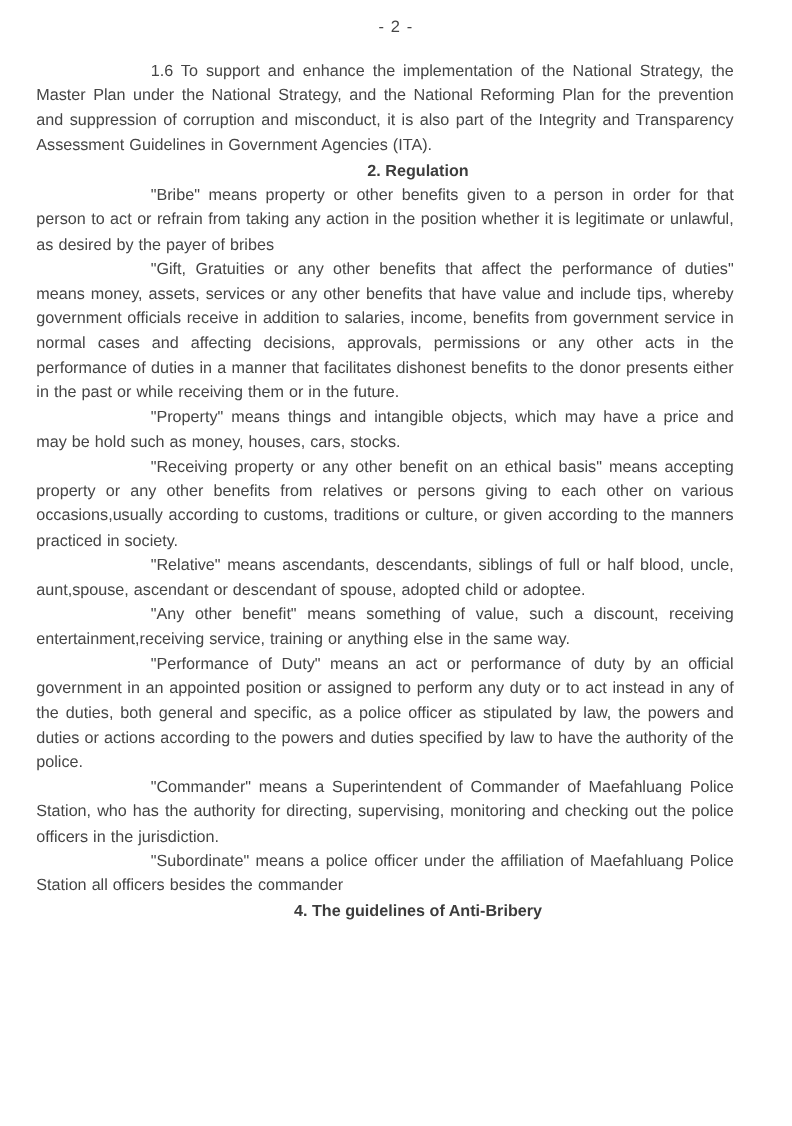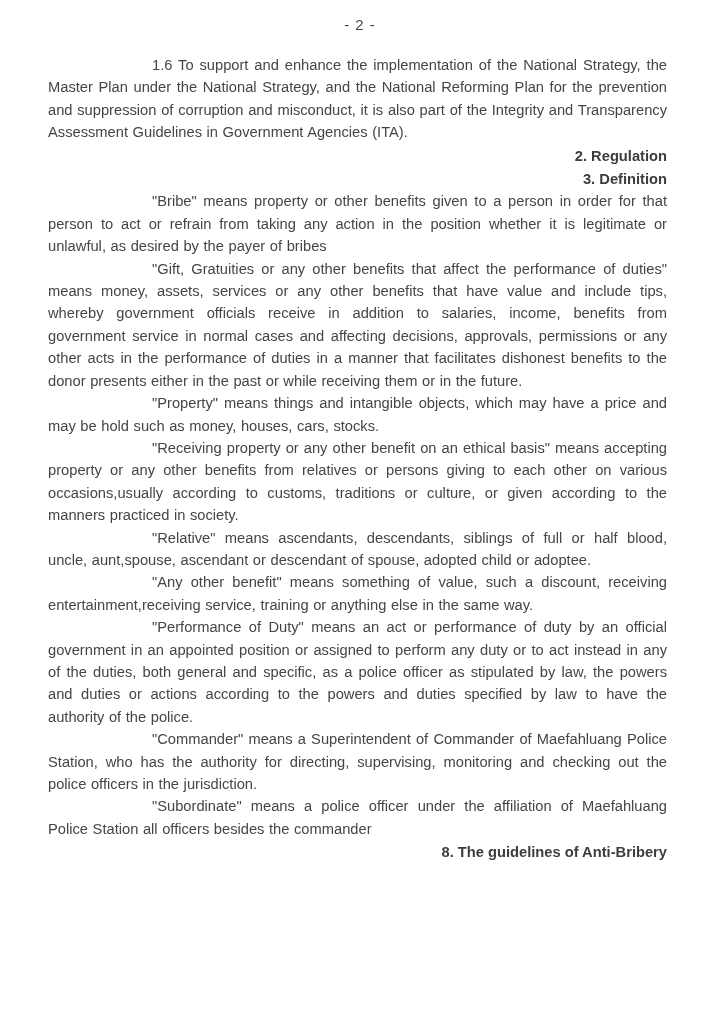--- a/index.html
+++ b/index.html
@@ -19,55 +19,54 @@
   }
   .page-number {
     text-align: center;
     padding-top: 16px;
     font-size: 15px;
     letter-spacing: 1px;
     color: #454545;
   }
   .content {
     box-sizing: border-box;
-    padding: 21px 53px 0 48px;
+    padding: 21px 53px 0 33px;
     font-size: 14.7px;
     line-height: 22.4px;
   }
   .content p {
     margin: 0;
   }
   .content p.para {
     text-align: justify;
     text-align-last: left;
     text-indent: 104px;
     word-spacing: 0.5px;
   }
   .content p.heading {
     font-weight: bold;
-    text-align: right;
+    text-align: center;
     text-indent: 0;
     margin-left: 60px;
     margin-top: 1px;
     color: #3d3d3d;
   }
 </style>
 </head>
 <body>
 
 <div class="page">
   <div class="page-number">- 2 -</div>
   <div class="content">
       <p class="para">1.6 To support and enhance the implementation of the National Strategy, the Master Plan under the National Strategy, and the National Reforming Plan for the prevention and suppression of corruption and misconduct, it is also part of the Integrity and Transparency Assessment Guidelines in Government Agencies (ITA).</p>
       <p class="heading">2. Regulation</p>
-      <p class="heading">3. Definition</p>
       <p class="para">"Bribe" means property or other benefits given to a person in order for that person to act or refrain from taking any action in the position whether it is legitimate or unlawful, as desired by the payer of bribes</p>
       <p class="para">"Gift, Gratuities or any other benefits that affect the performance of duties" means money, assets, services or any other benefits that have value and include tips, whereby government officials receive in addition to salaries, income, benefits from government service in normal cases and affecting decisions, approvals, permissions or any other acts in the performance of duties in a manner that facilitates dishonest benefits to the donor presents either in the past or while receiving them or in the future.</p>
       <p class="para">"Property" means things and intangible objects, which may have a price and may be hold such as money, houses, cars, stocks.</p>
       <p class="para">"Receiving property or any other benefit on an ethical basis" means accepting property or any other benefits from relatives or persons giving to each other on various occasions,usually according to customs, traditions or culture, or given according to the manners practiced in society.</p>
       <p class="para">"Relative" means ascendants, descendants, siblings of full or half blood, uncle, aunt,spouse, ascendant or descendant of spouse, adopted child or adoptee.</p>
       <p class="para">"Any other benefit" means something of value, such a discount, receiving entertainment,receiving service, training or anything else in the same way.</p>
       <p class="para">"Performance of Duty" means an act or performance of duty by an official government in an appointed position or assigned to perform any duty or to act instead in any of the duties, both general and specific, as a police officer as stipulated by law, the powers and duties or actions according to the powers and duties specified by law to have the authority of the police.</p>
       <p class="para">"Commander" means a Superintendent of Commander of Maefahluang Police Station, who has the authority for directing, supervising, monitoring and checking out the police officers in the jurisdiction.</p>
       <p class="para">"Subordinate" means a police officer under the affiliation of Maefahluang Police Station all officers besides the commander</p>
-      <p class="heading">8. The guidelines of Anti-Bribery</p>
+      <p class="heading">4. The guidelines of Anti-Bribery</p>
     </div>
 </div>
 
 </body></html>

